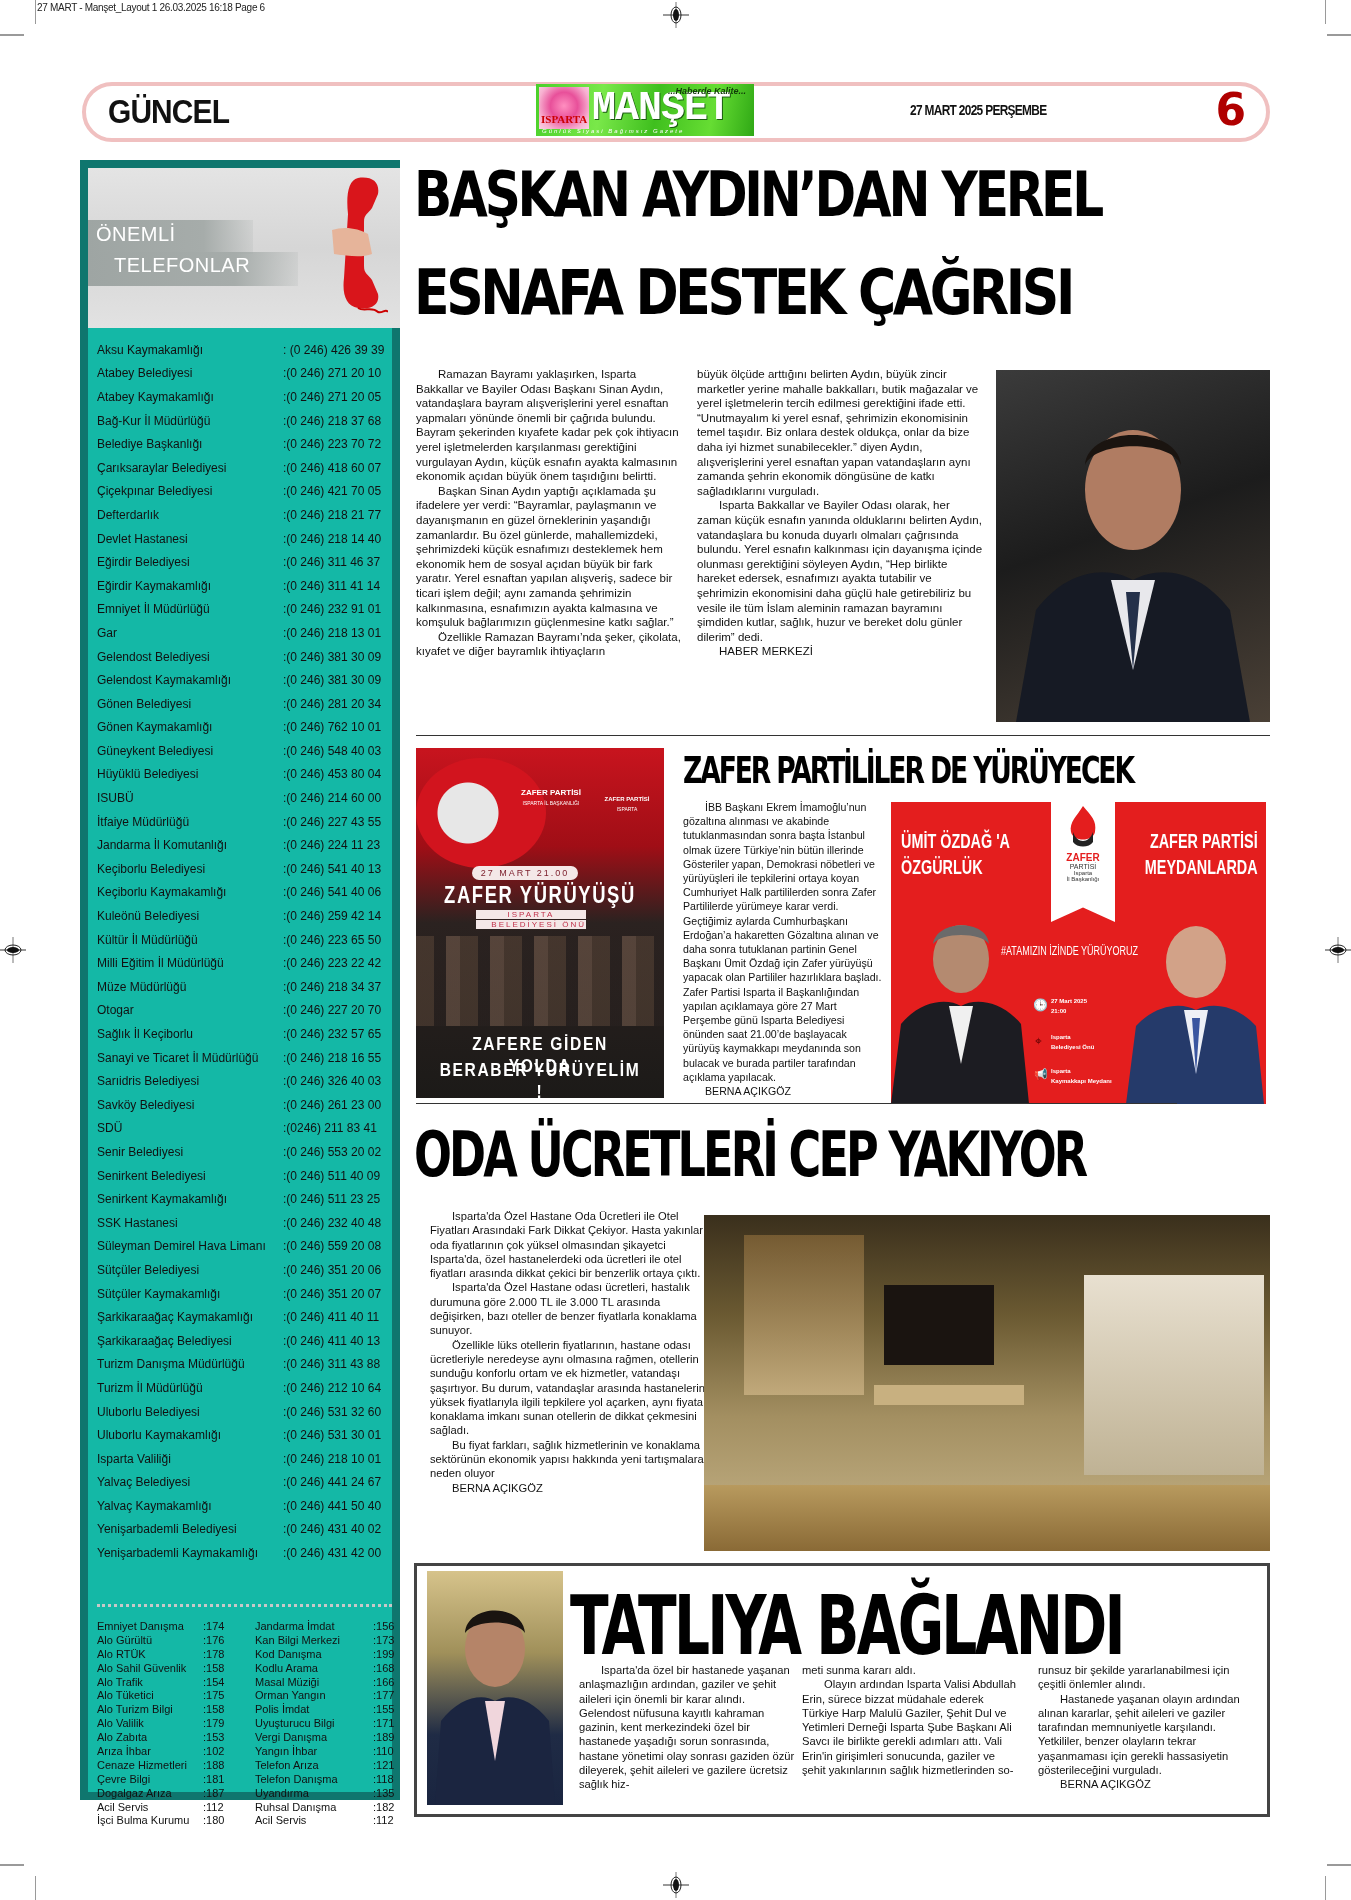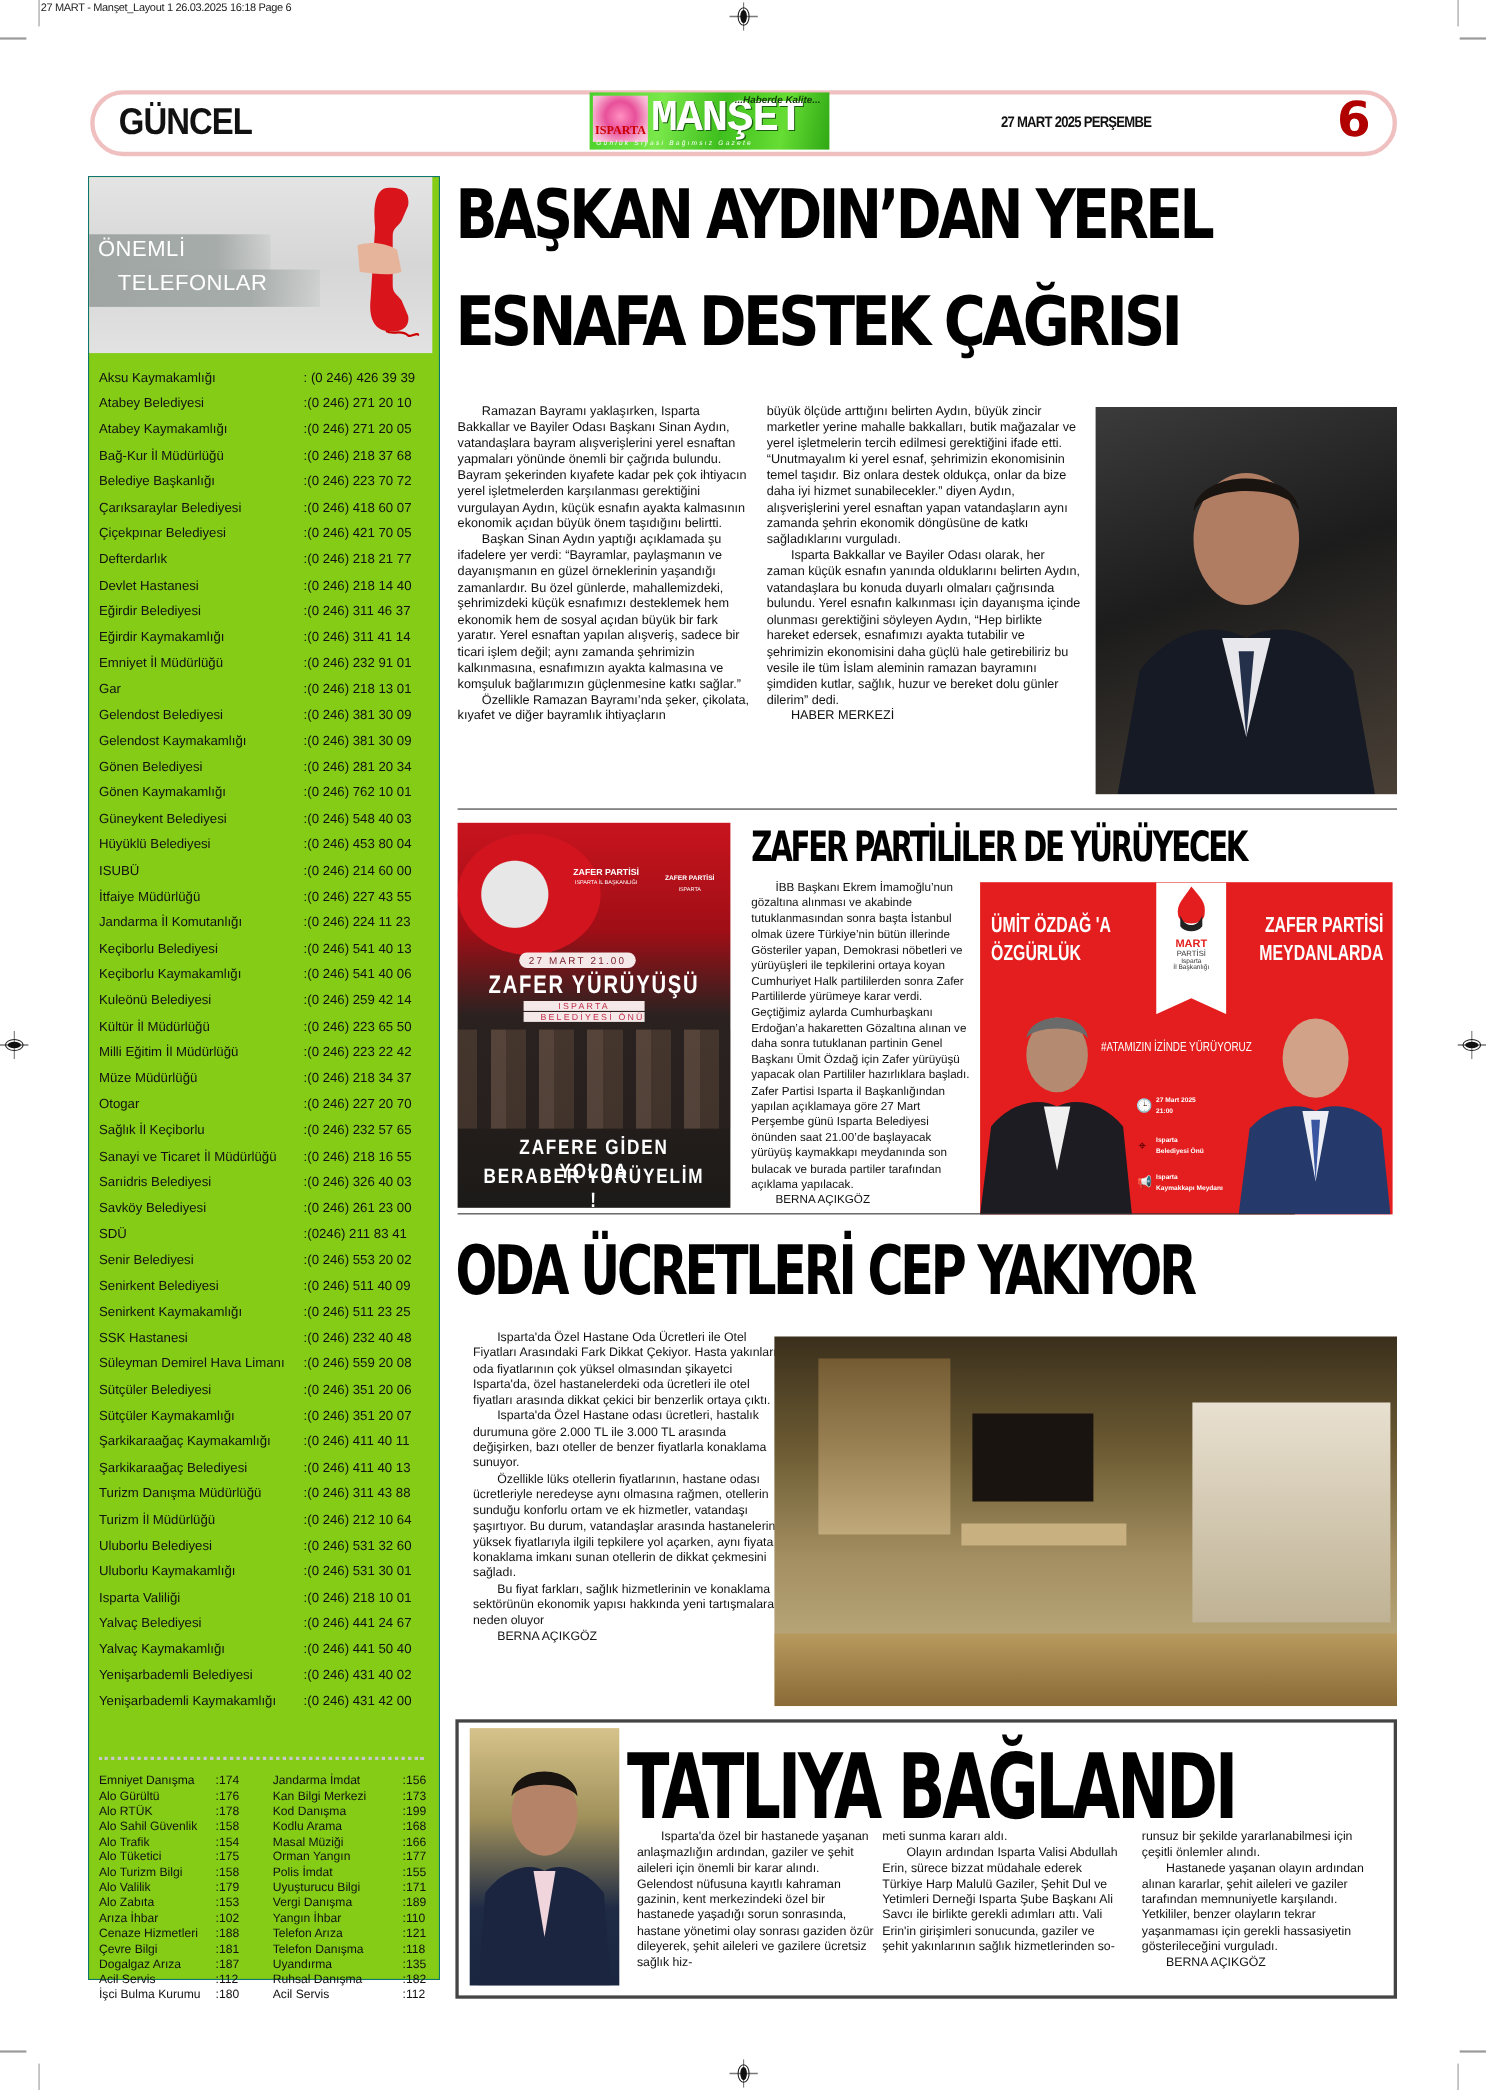--- a/index.html
+++ b/index.html
@@ -16,21 +16,21 @@
   .logo { position: absolute; left: 450px; top: -2px; width: 218px; height: 52px; background: linear-gradient(100deg, #4ad02a 0%, #7ae84a 30%, #3fbf1e 55%, #66dd33 80%, #2fa815 100%); overflow: hidden; }
   .logo-rose { position: absolute; left: 3px; top: 3px; width: 50px; height: 42px; background: radial-gradient(circle at 50% 45%, #ff8fc0 0%, #e8509a 40%, #f7b0d0 75%, #fbd3e6 100%); }
   .logo-city { position: absolute; left: 5px; top: 29px; font-family: "Liberation Serif", serif; font-size: 11px; color: #c00; font-weight: bold; }
   .logo-name { position: absolute; left: 56px; top: 2px; font-size: 40px; font-weight: bold; color: #fff; letter-spacing: -1px; text-shadow: 1px 1px 0 #1a5a10; font-family: Liberation Mono, monospace; }
   .logo-tag { position: absolute; right: 8px; top: 2px; font-size: 9px; font-style: italic; color: #103a08; font-weight: bold; }
   .logo-sub { position: absolute; left: 6px; bottom: 2px; font-size: 6px; color: #fff; letter-spacing: 2px; font-style: italic; }
   .date { position: absolute; left: 824px; top: 16px; font-size: 14px; font-weight: bold; letter-spacing: -0.8px; transform: scaleX(0.85); transform-origin: left; }
   .page-num { position: absolute; right: 20px; top: -2px; font-size: 44px; font-weight: bold; color: #b00000; font-family: "DejaVu Sans", sans-serif; }
 
   
-  .sidebar { position: absolute; left: 80px; top: 160px; width: 320px; height: 1640px; border: 1px solid #0f766e; background: #84cc16; }
+  .sidebar { position: absolute; left: 80px; top: 160px; width: 320px; height: 1640px; border: 8px solid #0f766e; background: #14b8a6; }
   .phone-banner { position: absolute; left: 0; top: 0; width: 312px; height: 160px; background: linear-gradient(180deg, #e4e4e4 0%, #d6d6d6 50%, #e2e2e2 100%); overflow: hidden; }
   .banner-stripe { position: absolute; left: 0; height: 34px; background: linear-gradient(90deg, #9ea5a3 0%, #a6acaa 70%, rgba(170,176,174,0.2) 100%); }
   .banner-line1 { position: absolute; left: 8px; top: 55px; font-size: 20px; color: #fff; letter-spacing: 0.5px; }
   .banner-line2 { position: absolute; left: 26px; top: 86px; font-size: 20px; color: #fff; letter-spacing: 0.5px; }
   .handset { position: absolute; right: 12px; top: 6px; width: 60px; height: 140px; }
   .phone-list { position: absolute; left: 9px; top: 170px; width: 300px; }
   .phone-row { display: flex; height: 23.6px; align-items: center; font-size: 12px; color: #111; white-space: nowrap; }
   .phone-name { width: 186px; }
   .phone-num { flex: 1; }
   .dots { position: absolute; left: 9px; top: 1436px; width: 295px; border-top: 3px dotted #c8c8c8; }
@@ -508,21 +508,21 @@
 </div>
 
 <div class="photo zafer-banner">
   <div style="position:absolute;left:10px;top:28px;font-size:20px;color:#fff;font-weight:bold;transform:scaleX(0.72);transform-origin:left;white-space:nowrap;">ÜMİT ÖZDAĞ 'A</div>
   <div style="position:absolute;left:10px;top:54px;font-size:20px;color:#fff;font-weight:bold;transform:scaleX(0.72);transform-origin:left;white-space:nowrap;">ÖZGÜRLÜK</div>
   <div style="position:absolute;left:160px;top:0;width:64px;height:120px;background:#fff;clip-path:polygon(0 0,100% 0,100% 100%,50% 88%,0 100%);">
     <svg width="64" height="46" viewBox="0 0 64 46">
         <path d="M32 4 C40 14 46 18 44 30 C42 40 22 40 20 30 C18 20 26 14 32 4 Z" fill="#e41e1e"></path>
         <path d="M22 30 C26 42 38 42 42 30 L42 40 C38 46 26 46 22 40 Z" fill="#222"></path>
       </svg>
-    <div style="text-align:center;font-size:10px;color:#e41e1e;font-weight:bold;">MART</div>
+    <div style="text-align:center;font-size:10px;color:#e41e1e;font-weight:bold;">ZAFER</div>
     <div style="text-align:center;font-size:7px;color:#333;">PARTİSİ</div>
     <div style="text-align:center;font-size:6px;color:#333;">Isparta</div>
     <div style="text-align:center;font-size:6px;color:#333;">İl Başkanlığı</div>
   </div>
   <div style="position:absolute;right:8px;top:28px;font-size:20px;color:#fff;font-weight:bold;transform:scaleX(0.72);transform-origin:right;white-space:nowrap;text-align:right;">ZAFER PARTİSİ</div>
   <div style="position:absolute;right:8px;top:54px;font-size:20px;color:#fff;font-weight:bold;transform:scaleX(0.72);transform-origin:right;white-space:nowrap;text-align:right;">MEYDANLARDA</div>
   <div style="position:absolute;left:110px;top:142px;font-size:12px;color:#fff;white-space:nowrap;transform:scaleX(0.75);transform-origin:left;">#ATAMIZIN İZİNDE YÜRÜYORUZ</div>
   <div style="position:absolute;left:160px;top:196px;font-size:6px;color:#fff;font-weight:bold;">27 Mart 2025</div>
   <div style="position:absolute;left:160px;top:206px;font-size:6px;color:#fff;font-weight:bold;">21:00</div>
   <div style="position:absolute;left:142px;top:196px;font-size:12px;color:#5a0000;">🕒</div>

